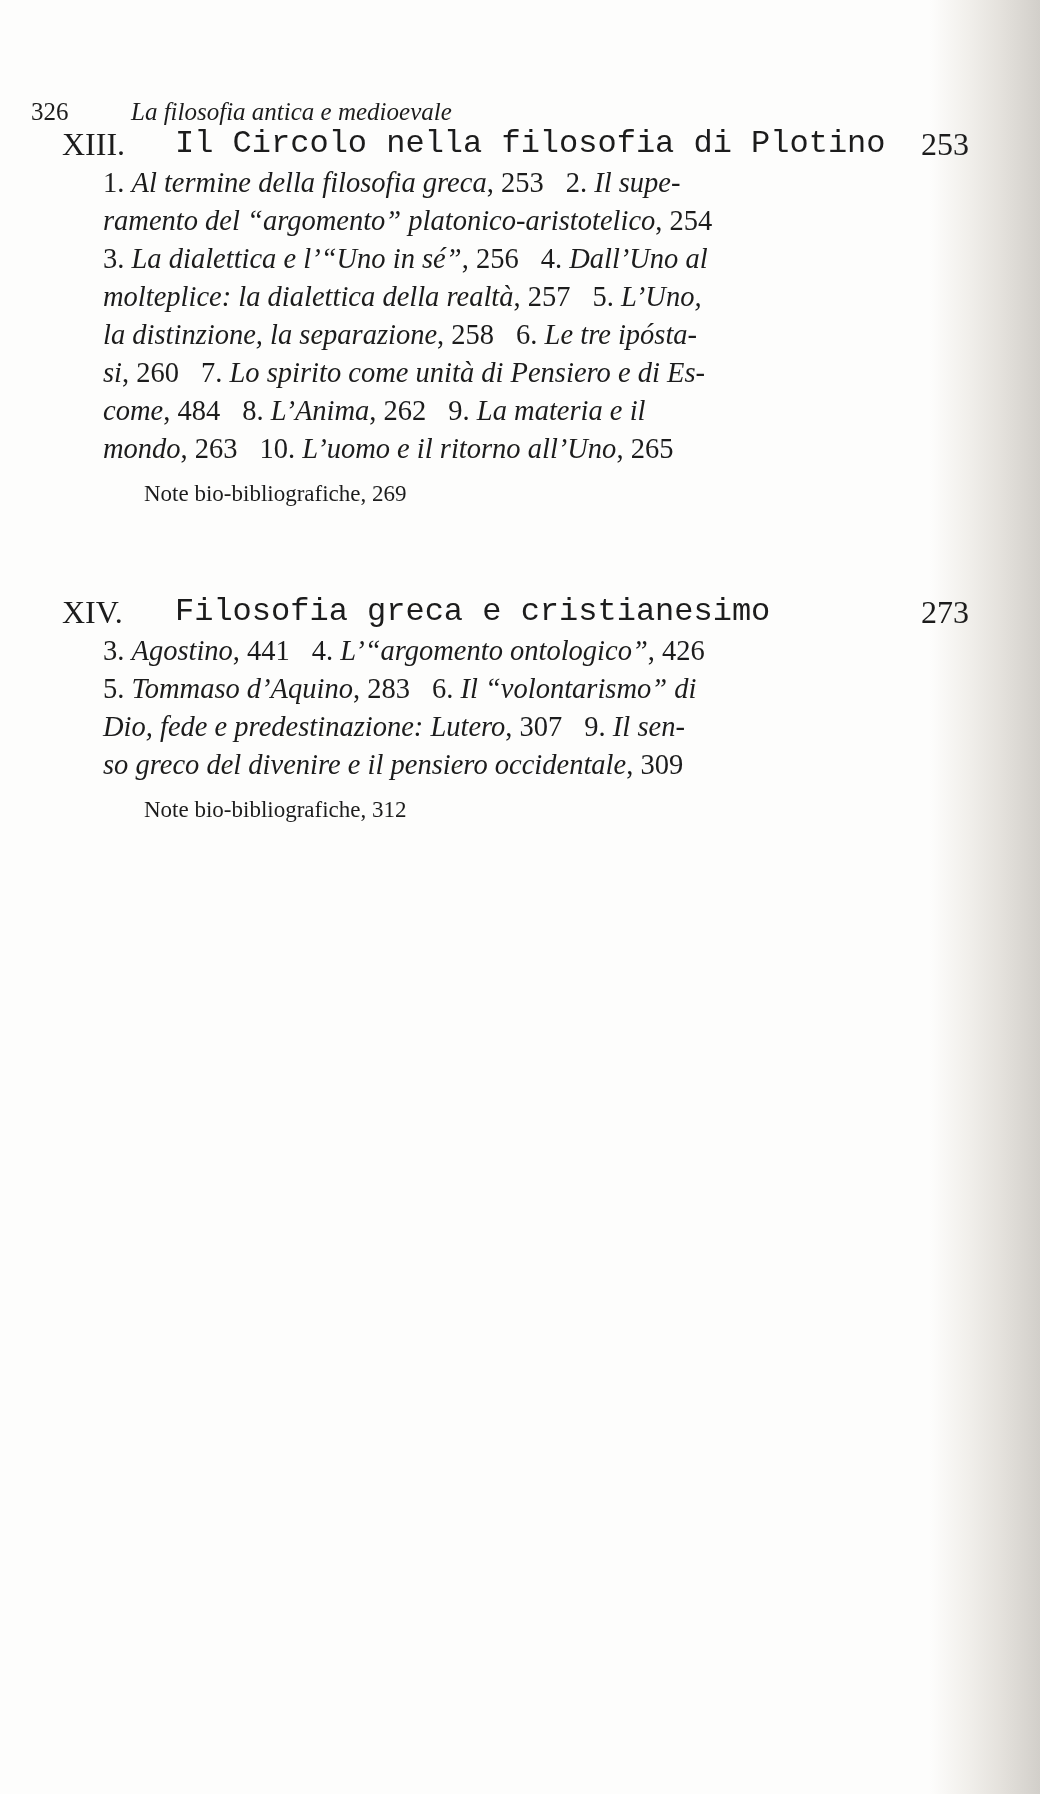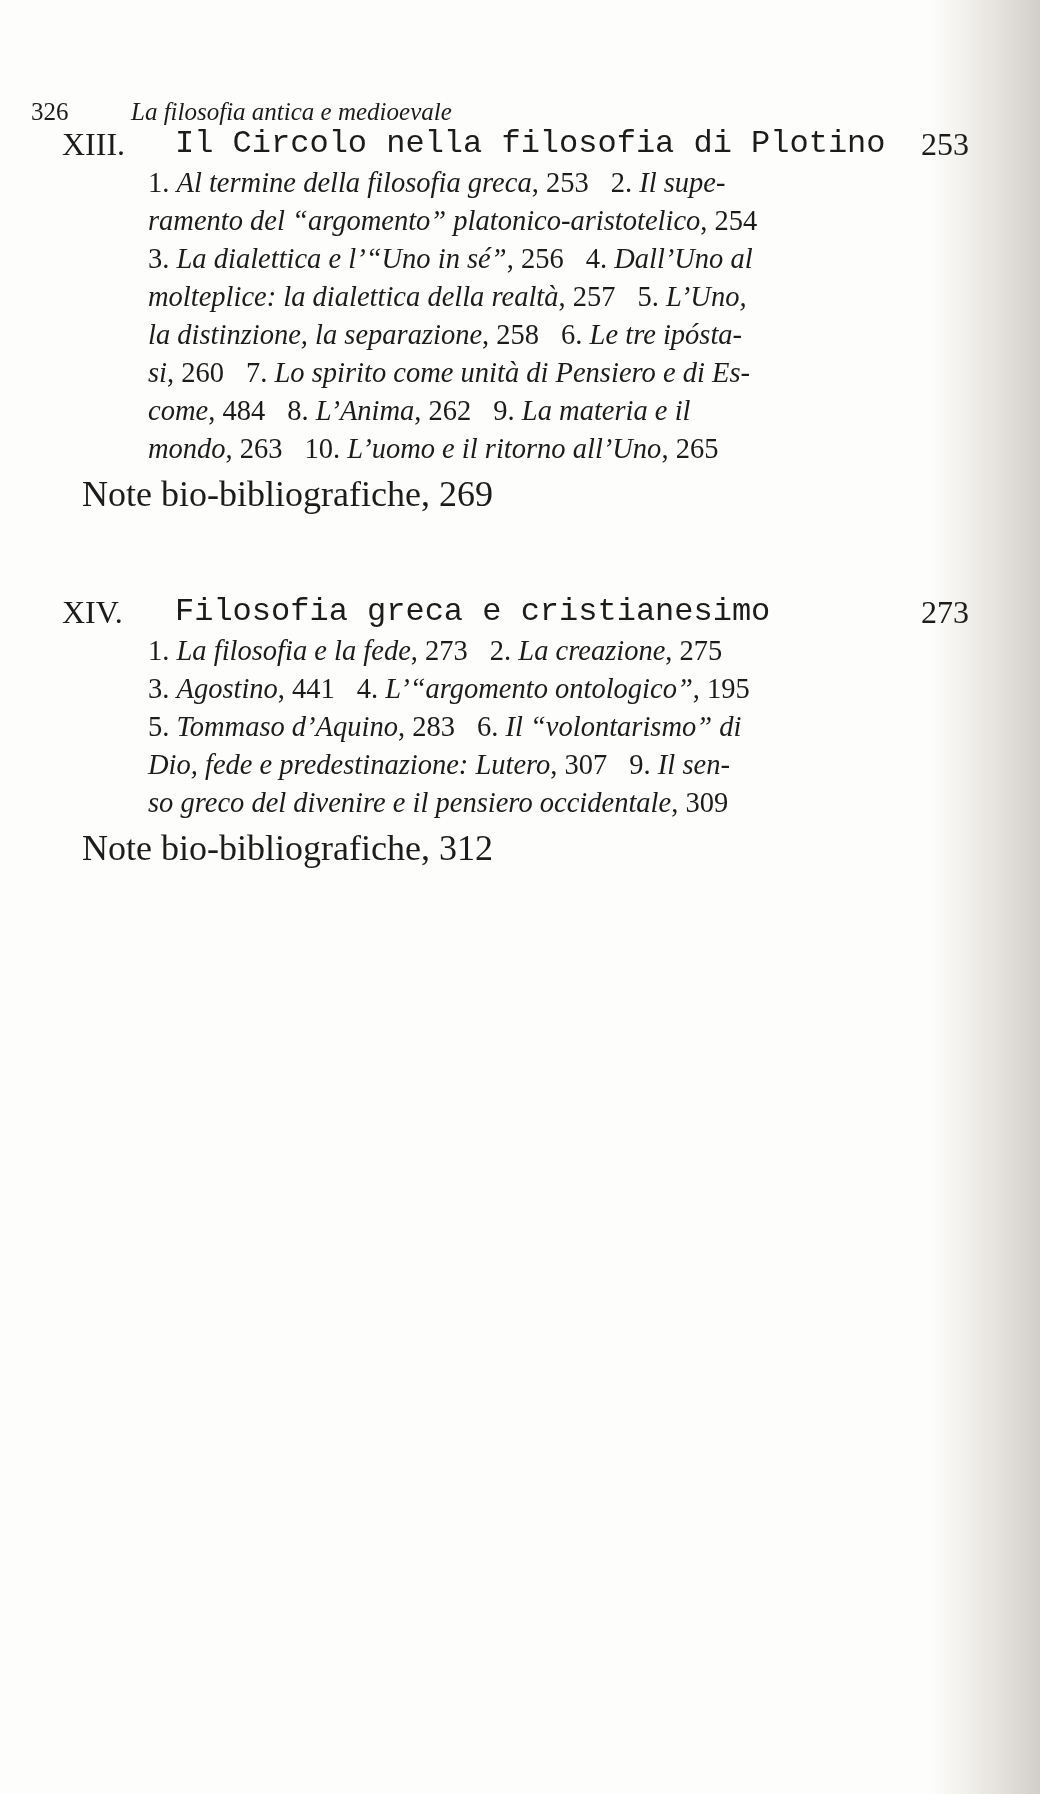--- a/index.html
+++ b/index.html
@@ -43,32 +43,32 @@
     .chapter-num {
       position: absolute; left: 0; top: 0;
     }
     .chapter-title {
       position: absolute; left: 113px; top: 0; font-family: Liberation Mono, monospace;
     }
     .chapter-page {
       position: absolute; right: 2px; top: 0;
     }
     .sections {
-      margin-left: 117px;
+      margin-left: 72px;
       width: 760px;
       font-size: 28.5px;
       line-height: 38px;
     }
     .sections .line { white-space: nowrap; display: block; }
     .sections em { font-style: italic; }
     .sections .gap { display: inline-block; width: 22px; }
     .notes {
-      margin-left: 51px;
+      margin-left: 113px;
       margin-top: 6px;
-      font-size: 36px;
+      font-size: 23px;
       line-height: 40px;
     }
   </style>
 </head>
 <body>
 
 <div class="page-edge"></div>
 
 <div class="running-head">
   <span class="folio">326</span><span class="book-title">La filosofia antica e medioevale</span>
@@ -93,20 +93,19 @@
   <div class="notes">Note bio-bibliografiche, 269</div>
 </div>
 
 <div class="chapter" id="ch1" style="top:592px;">
   <div class="chapter-head">
     <span class="chapter-num">XIV.</span>
     <span class="chapter-title">Filosofia greca e cristianesimo</span>
     <span class="chapter-page">273</span>
   </div>
   <div class="sections">
-      <span class="line"><span><span>1. </span><em>La filosofia e la fede</em><span>, 273</span></span><span class="gap"></span><span><span>2. </span><em>La creazione</em><span>, 275</span></span></span>
-      <span class="line"><span><span>3. </span><em>Agostino</em><span>, 441</span></span><span class="gap"></span><span><span>4. </span><em>L’“argomento ontologico”</em><span>, 195</span></span></span>
+      <span class="line"><span><span>3. </span><em>Agostino</em><span>, 441</span></span><span class="gap"></span><span><span>4. </span><em>L’“argomento ontologico”</em><span>, 426</span></span></span>
       <span class="line"><span><span>5. </span><em>Tommaso d’Aquino</em><span>, 283</span></span><span class="gap"></span><span><span>6. </span><em>Il “volontarismo” di</em></span></span>
       <span class="line"><span><em>Dio, fede e predestinazione: Lutero</em><span>, 307</span></span><span class="gap"></span><span><span>9. </span><em>Il sen-</em></span></span>
       <span class="line"><span><em>so greco del divenire e il pensiero occidentale</em><span>, 309</span></span></span>
     </div>
   <div class="notes">Note bio-bibliografiche, 312</div>
 </div>
 
 </body></html>

